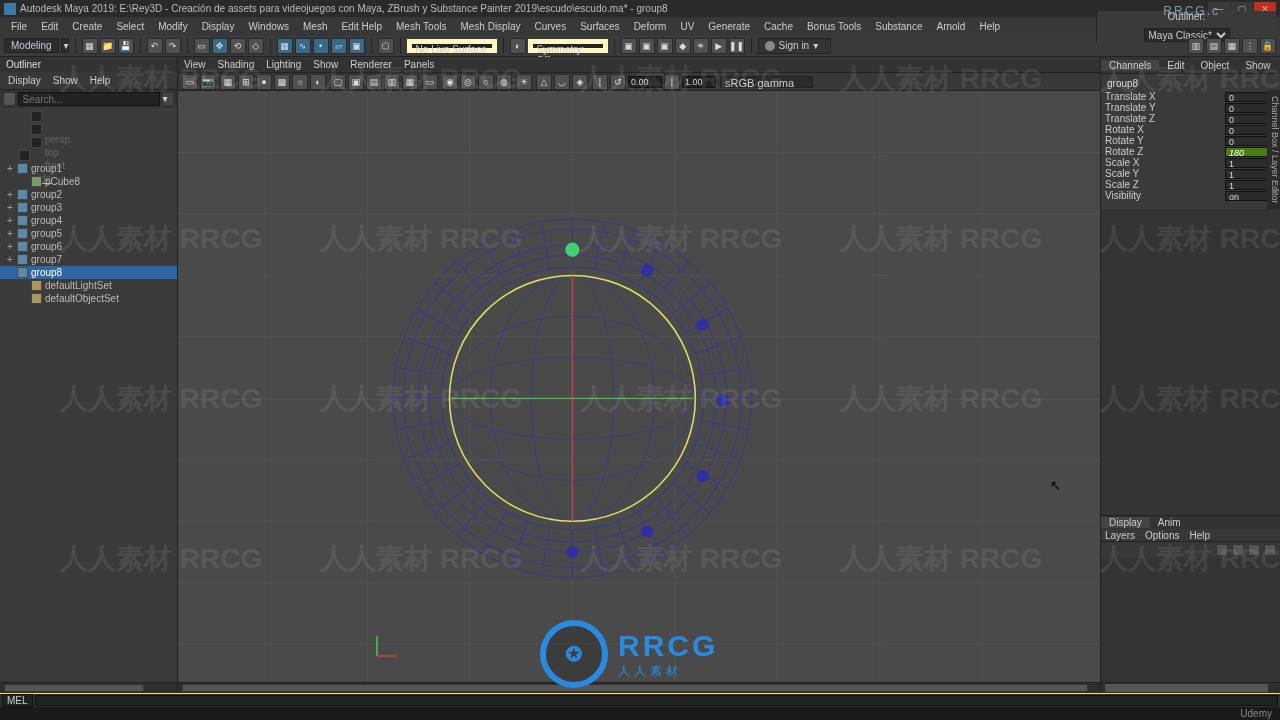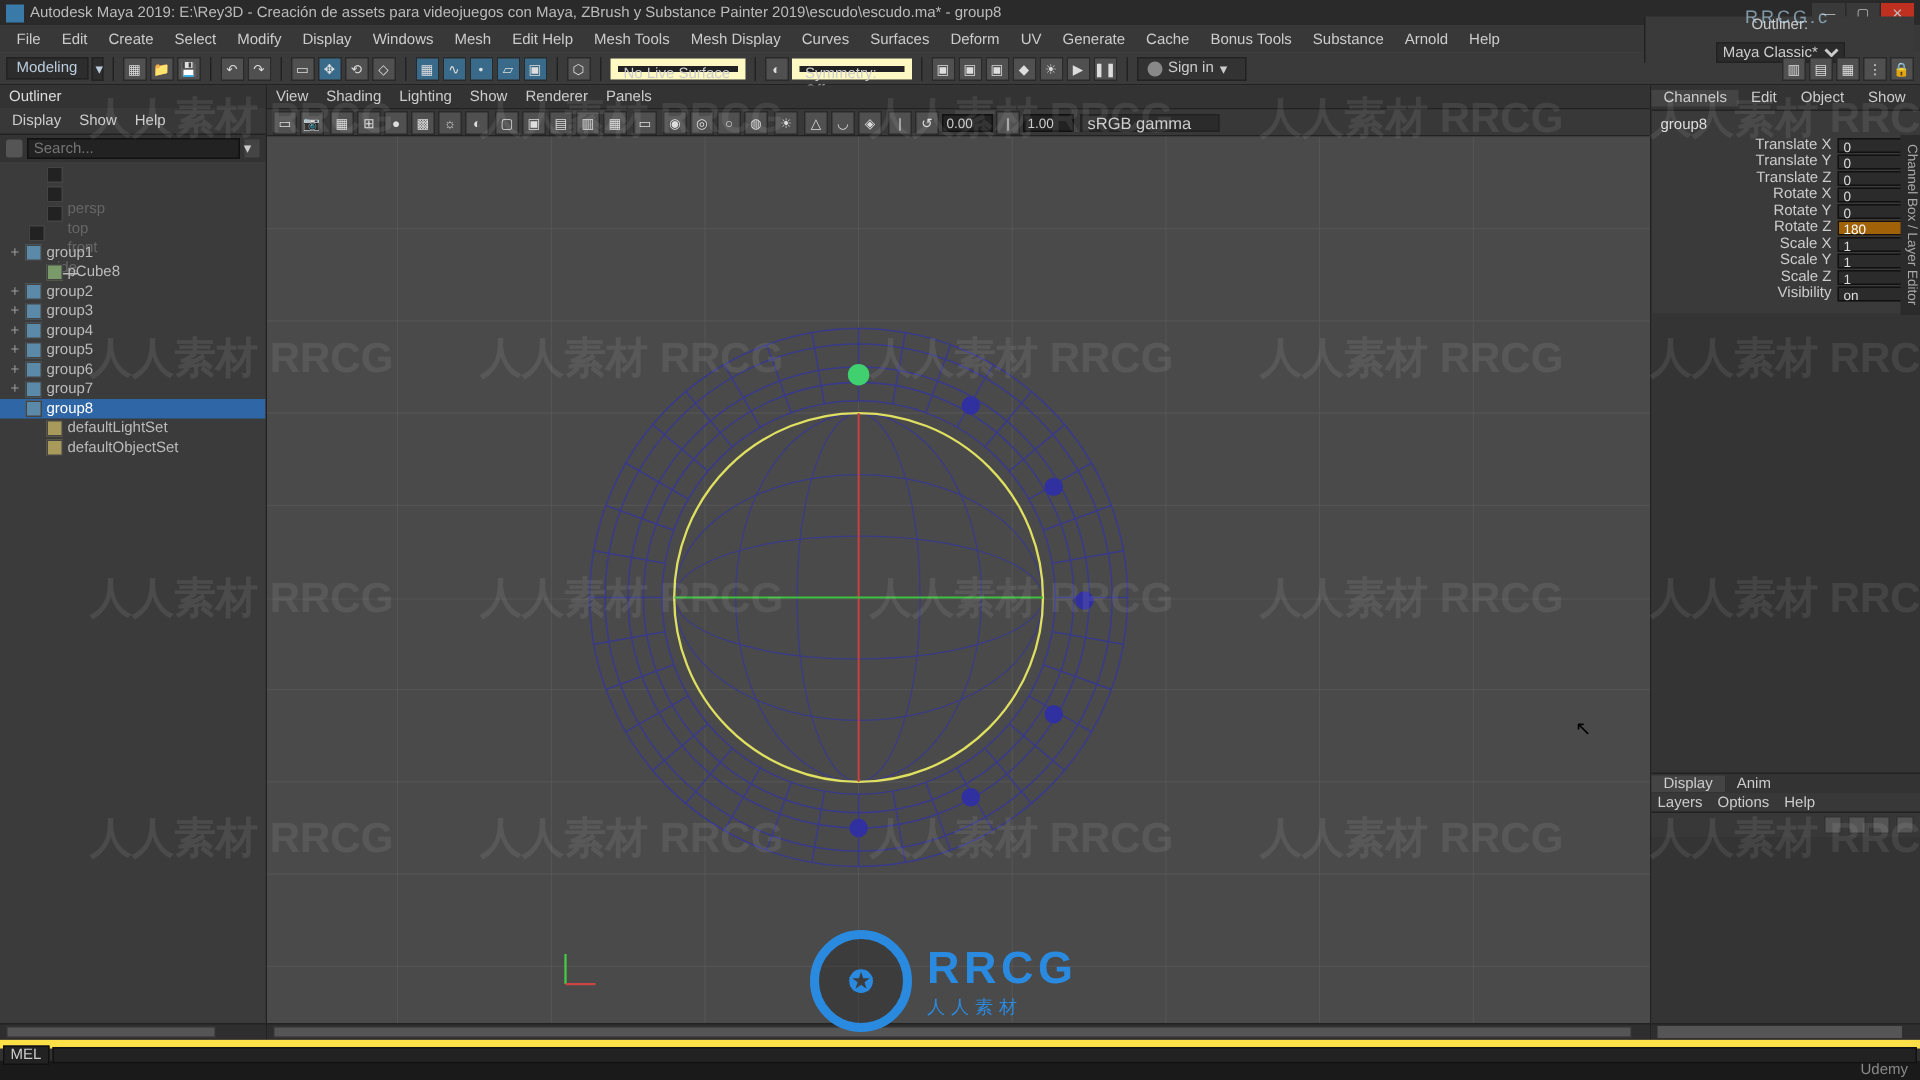--- a/index.html
+++ b/index.html
@@ -71,36 +71,36 @@
 
   
   .right { width: 180px; background: #3a3a3a; border-left: 1px solid #222; display: flex; flex-direction: column; }
   .rtabs { height: 17px; background: #333; display: flex; align-items: center; border-bottom: 1px solid #222; }
   .rtabs span { padding: 0 8px; color: #ccc; }
   .rtabs span.act { background: #444; }
   .side-label { position: absolute; right: 0; top: 90px; width: 13px; background: #2b2b2b; writing-mode: vertical-rl; font-size: 9px; padding: 6px 0; color: #aaa; text-align:center; }
   .chbox { padding: 2px 4px; }
   .chbox .node { color: #ddd; padding: 2px 2px; }
   .attr-row { display: flex; align-items: center; height: 11px; }
-  .attr-row .lab { width: 120px; text-align: right; padding-right: 4px; color: #ccc; }
+  .attr-row .lab { width: 120px; padding-right: 4px; color: #ccc; }
   .attr-row .val { width: 48px; background: #2b2b2b; border: 1px solid #111; color: #ddd; padding: 0 3px; height: 10px; font-size: 9px; }
-  .attr-row .val.hl { background: #a16207; color: #fff; }
+  .attr-row .val.hl { background: #4d7c0f; color: #fff; font-style: italic; }
   .rpanel-mid { flex: 1; background: #343434; margin-top: 6px; }
   .ltabs { height: 14px; background: #333; display: flex; align-items: center; border-top: 1px solid #222; }
   .ltabs span { padding: 0 8px; color: #ccc; }
   .ltabs span.act { background: #444; }
   .lmenu { height: 13px; background: #383838; display: flex; align-items: center; padding: 0 4px; gap: 10px; border-bottom: 1px solid #222; }
   .licons { height: 16px; background: #383838; display: flex; align-items: center; justify-content: flex-end; padding: 0 4px; gap: 4px; }
   .licons .li { width: 12px; height: 12px; background: #555; border: 1px solid #333; }
   .layerlist { flex: 0 0 124px; background: #343434; }
   .right .scroll-h { height: 11px; background: #2e2e2e; border-top: 1px solid #222; position: relative; }
   .right .scroll-h .thumb { position: absolute; left: 4px; top: 1px; right: 12px; height: 8px; background: #555; }
 
   
-  .cmdline { height: 14px; background: #303030; display: flex; align-items: center; padding: 0 2px; border-top: 6px solid #fde047; }
+  .cmdline { height: 14px; background: #303030; display: flex; align-items: center; padding: 0 2px; border-top: 1px solid #fde047; }
   .cmdline .mel { background: #222; padding: 0 4px; color: #ccc; border: 1px solid #111; }
   .cmdline input { flex: 1; background: #222; border: 1px solid #111; margin-left: 2px; height: 11px; color: #ccc; }
   .bottom { height: 13px; background: #1a1a1a; display:flex; align-items:center; justify-content:flex-end; padding:0 8px; color:#888; }
 
   
   .wm { position: absolute; inset: 0; pointer-events: none; opacity: 0.08; }
   .wm span { position: absolute; color: #fff; font-size: 28px; font-weight: bold; white-space: nowrap; }
   .logo-overlay { position: absolute; left: 540px; top: 620px; display: flex; align-items: center; gap: 10px; pointer-events: none; }
   .logo-circle { width: 68px; height: 68px; border-radius: 50%; border: 6px solid #2a8adf; display:flex; align-items:center; justify-content:center; color:#2a8adf; font-weight:bold; font-size:20px; background:rgba(30,30,30,.3); }
   .logo-text { color: #2a8adf; font-size: 30px; font-weight: bold; letter-spacing: 3px; }

